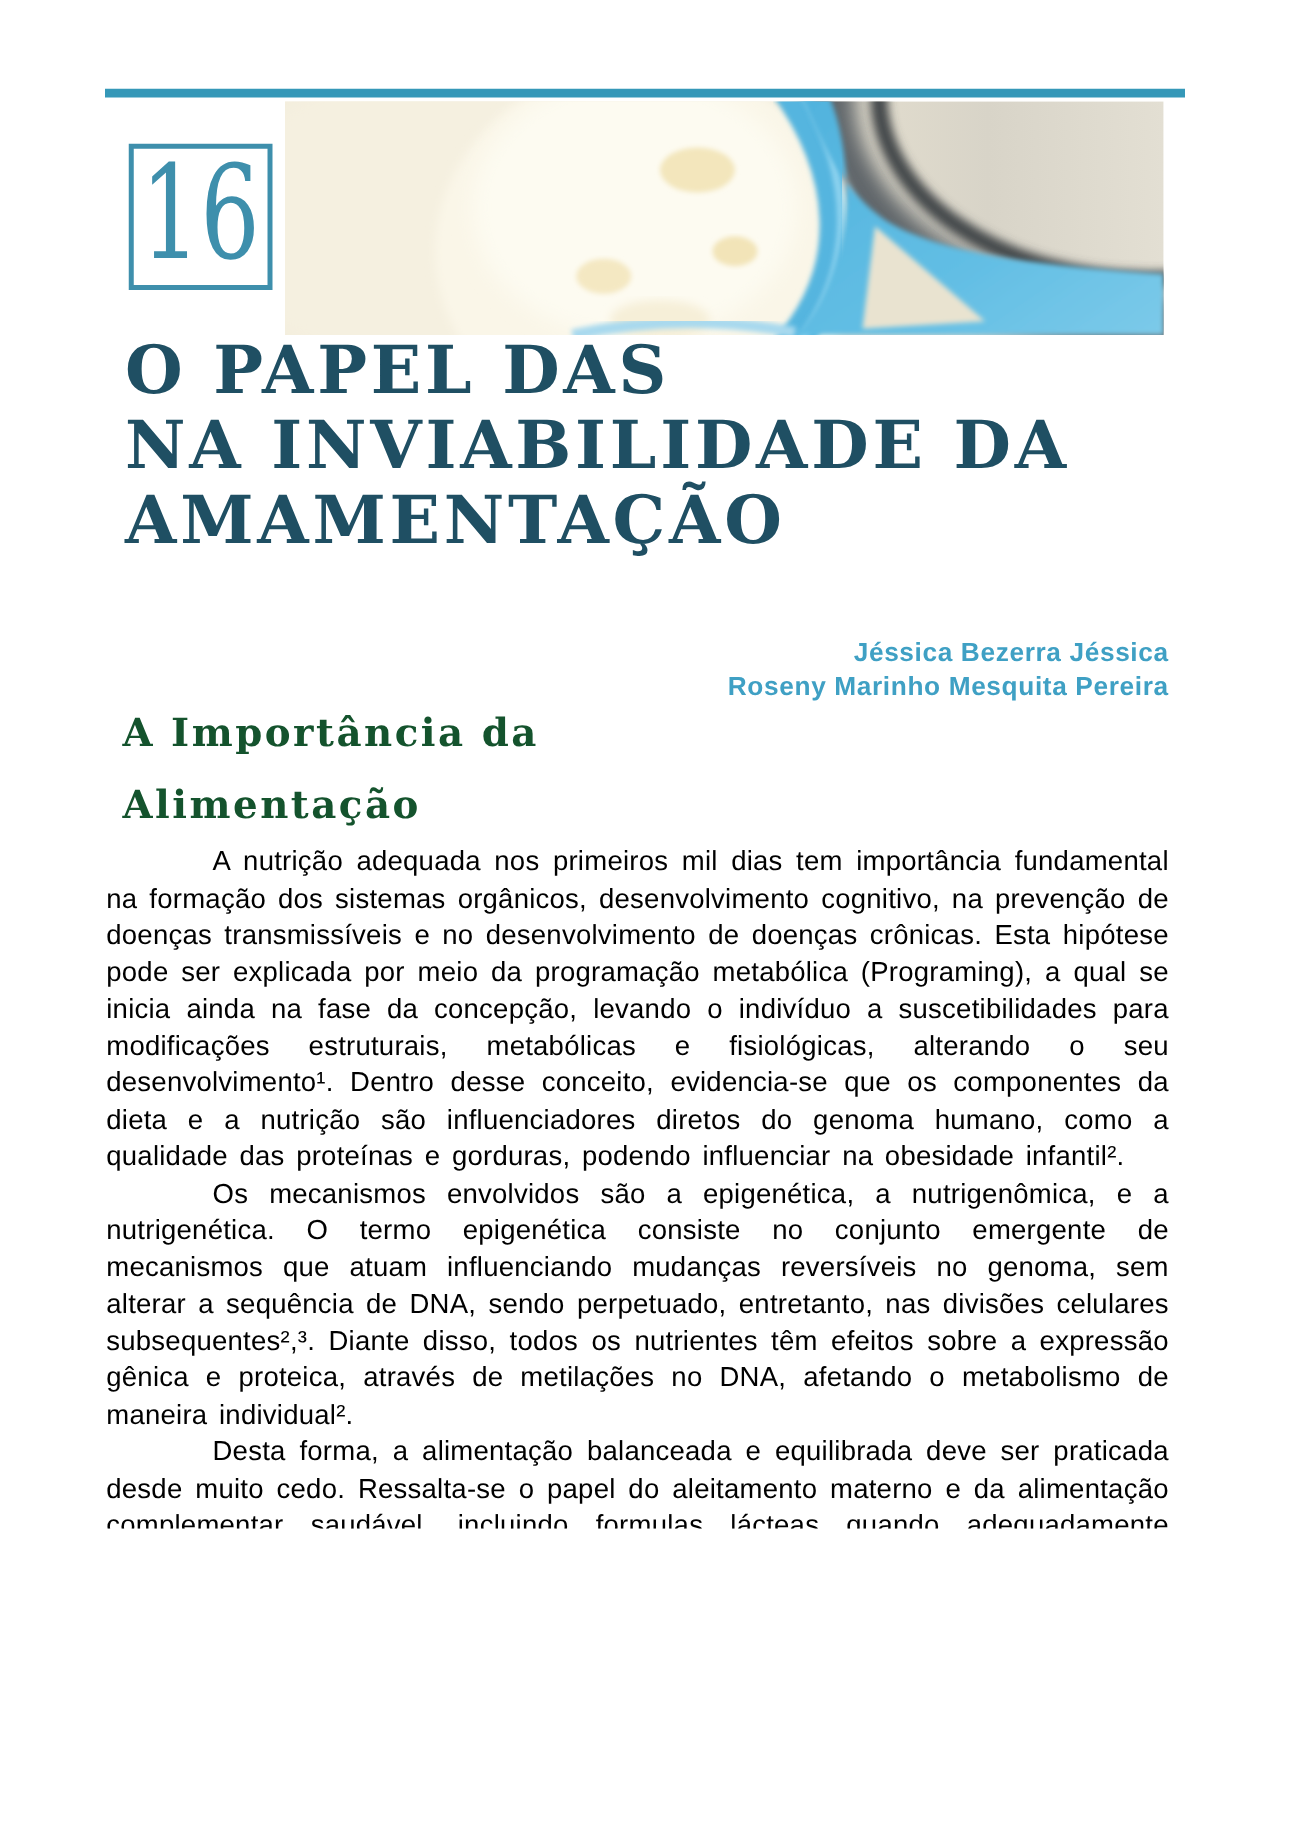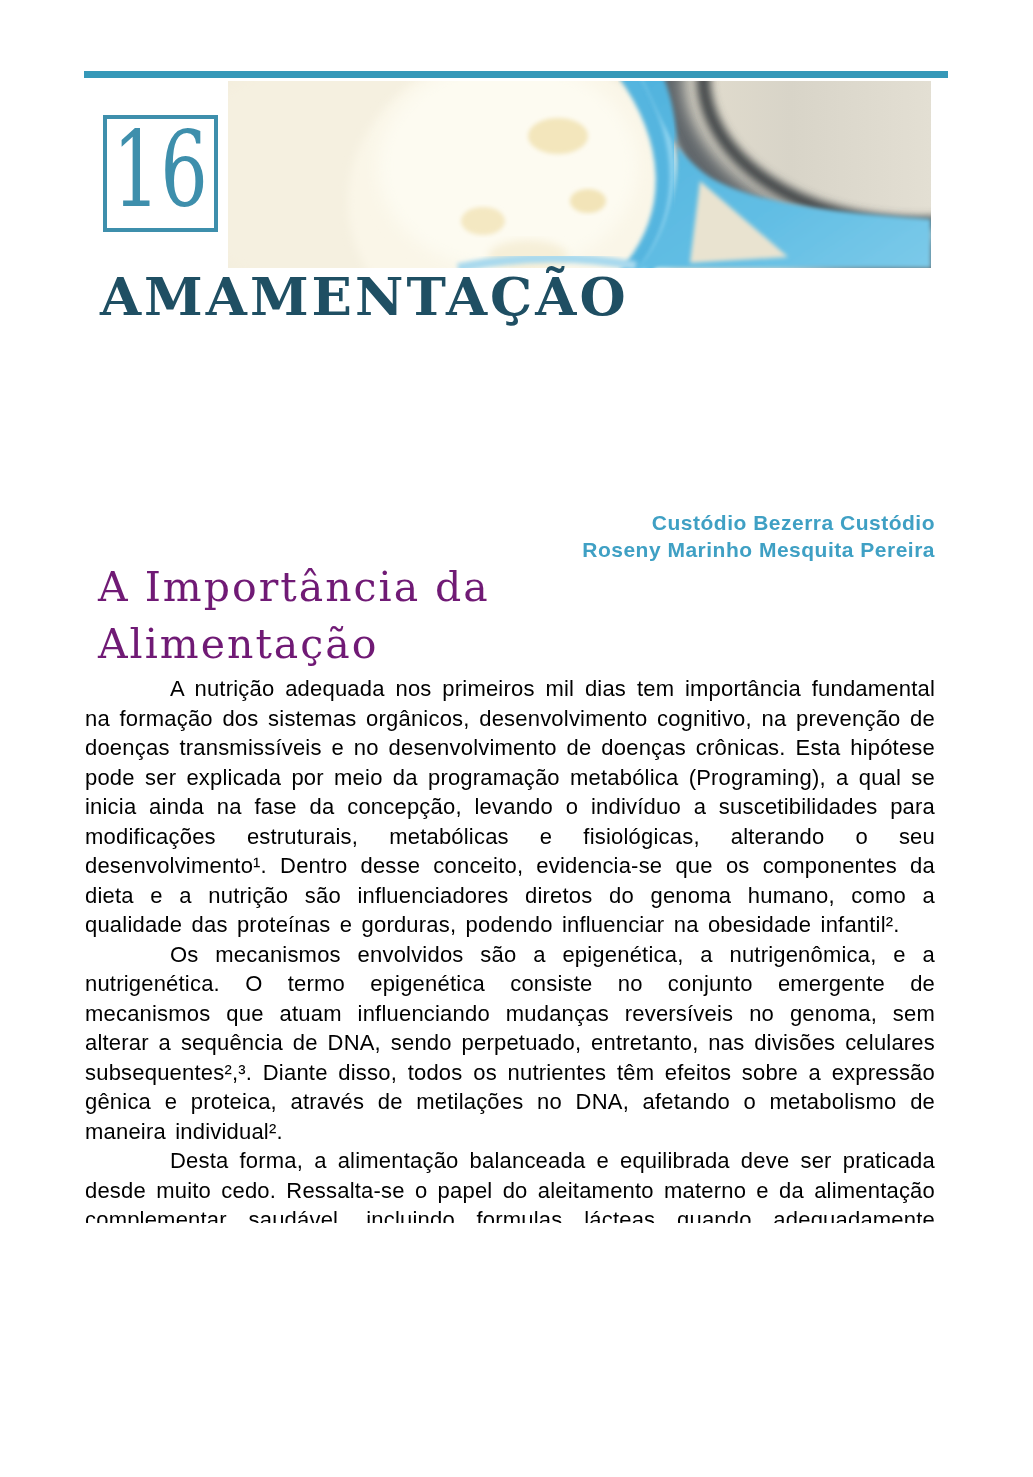--- a/index.html
+++ b/index.html
@@ -34,23 +34,23 @@
     font-size:53px; line-height:60px; letter-spacing:3px;
     color:#1F4F63;
   }
   .authors {
     position:absolute; left:100px; top:509px; width:835px;
     text-align:right; color:#3FA0C4; font-weight:bold;
     font-size:21px; line-height:27px; letter-spacing:0.5px;
   }
   .heading {
     position:absolute; left:98px; top:559px; width:700px;
-    font-family:"DejaVu Serif", serif; font-weight:normal;
-    font-size:41px; line-height:57px; letter-spacing:2px;
-    color:#701a75;
+    font-family:"DejaVu Serif", serif; font-weight:bold;
+    font-size:31px; line-height:57px; letter-spacing:2px;
+    color:#14532d;
   }
   .body-text {
     position:absolute; left:85px; top:674px; width:850px;
     font-size:22px; line-height:29.5px; color:#000000;
     text-align:justify; letter-spacing:0.2px; word-spacing:3px;
   }
   .body-text p { text-indent:85px; margin:0; }
   .footer-rule {
     position:absolute; left:84px; top:1362px; width:874px; height:5px;
     background:#3598B8;
@@ -125,25 +125,27 @@
         <path d="M 230 187 Q 320 168 408 185" fill="none" stroke="#A8D9EE" stroke-width="9" filter="url(#blur2)"></path>
       </g>
     </svg>
   </div>
 
   <div class="chapter-box">
     <div class="chapter-num">16</div>
   </div>
 
   <div class="title">
+      <div>O PAPEL DAS</div>
+      <div>NA INVIABILIDADE DA</div>
       <div>AMAMENTAÇÃO</div>
     </div>
 
   <div class="authors">
-      <div>Custódio Bezerra Custódio</div>
+      <div>Jéssica Bezerra Jéssica</div>
       <div>Roseny Marinho Mesquita Pereira</div>
     </div>
 
   <div class="heading">
       <div>A Importância da</div>
       <div>Alimentação</div>
     </div>
 
   <div class="body-text">
       <p>A nutrição adequada nos primeiros mil dias tem importância fundamental na formação dos sistemas orgânicos, desenvolvimento cognitivo, na prevenção de doenças transmissíveis e no desenvolvimento de doenças crônicas. Esta hipótese pode ser explicada por meio da programação metabólica (Programing), a qual se inicia ainda na fase da concepção, levando o indivíduo a suscetibilidades para modificações estruturais, metabólicas e fisiológicas, alterando o seu desenvolvimento¹. Dentro desse conceito, evidencia-se que os componentes da dieta e a nutrição são influenciadores diretos do genoma humano, como a qualidade das proteínas e gorduras, podendo influenciar na obesidade infantil².</p>

